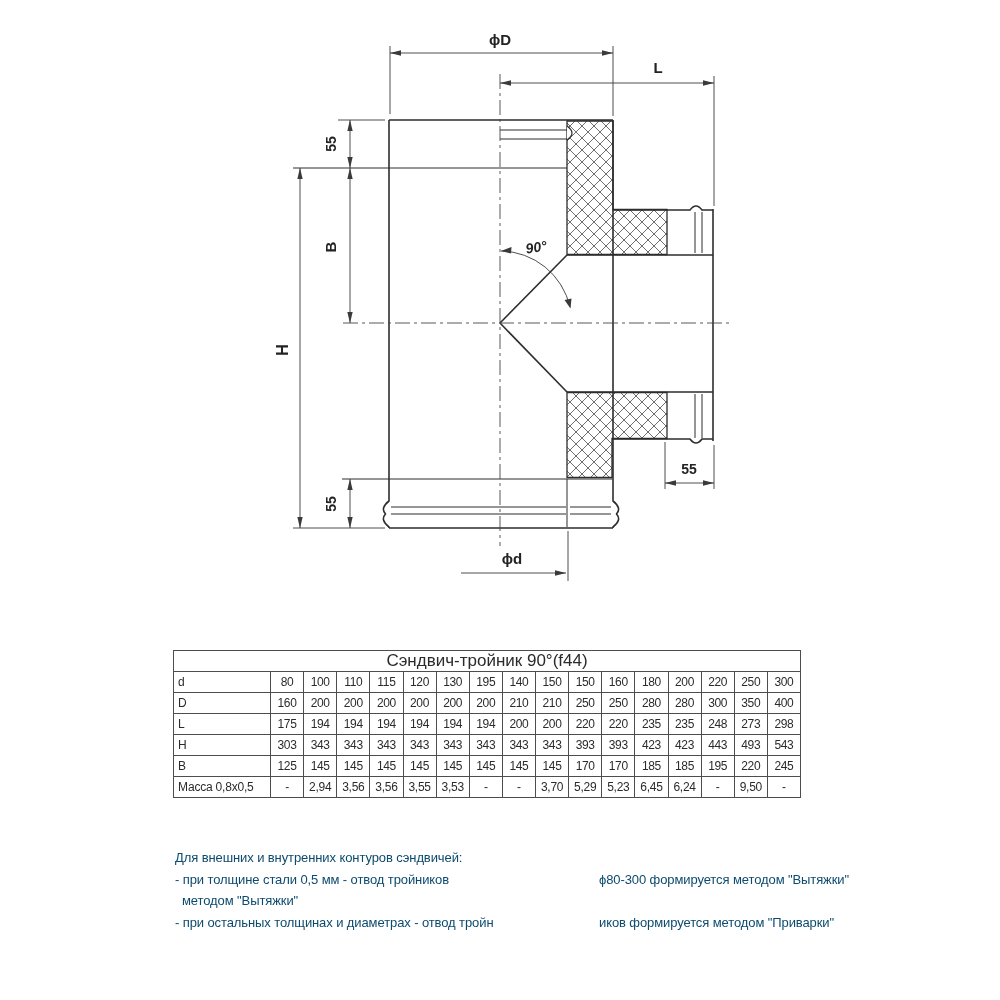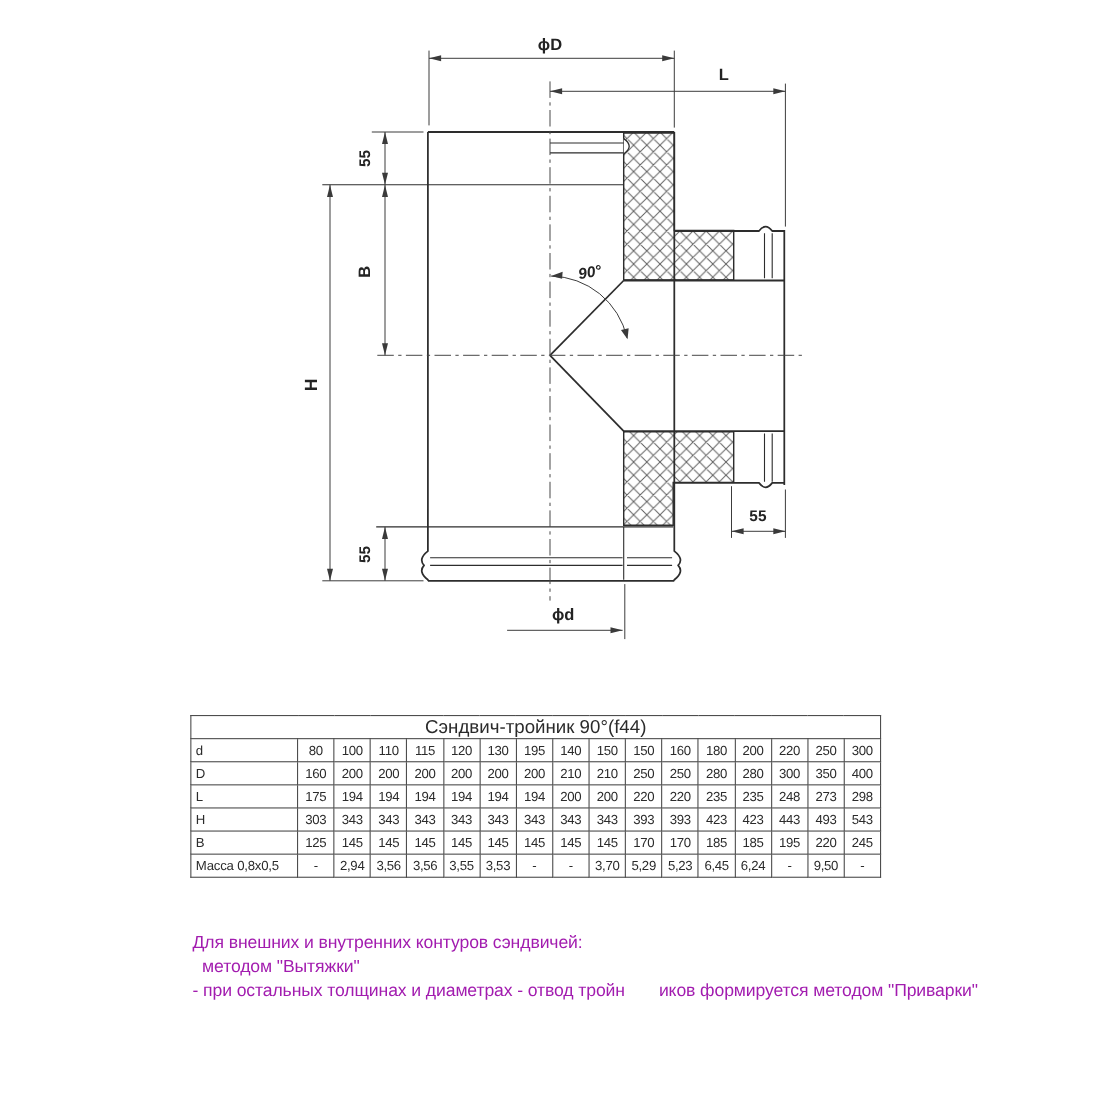--- a/index.html
+++ b/index.html
@@ -10,22 +10,22 @@
 
   
   .spec-table{position:absolute;left:173px;top:650px;width:628px;border-collapse:collapse;
               table-layout:fixed;background:#fff;}
   .spec-table td{border:1px solid #4d4d4d;height:20px;padding:0;text-align:center;
                  font-size:12px;letter-spacing:-0.3px;color:#2b2b2b;white-space:nowrap;overflow:hidden;}
   .spec-table td.title{font-size:17px;letter-spacing:0;height:19px;}
   .spec-table td.lbl{text-align:left;padding-left:4px;font-size:12px;letter-spacing:-0.2px;}
 
   
-  .notes{position:absolute;left:175px;top:847px;width:660px;font-size:16px;
-         color:#a21caf;letter-spacing:-0.1px;}
+  .notes{position:absolute;left:175px;top:847px;width:660px;font-size:13px;
+         color:#0c4a6e;letter-spacing:-0.1px;}
   .notes .heading{line-height:21.5px;}
   .note-line{line-height:21.5px;white-space:pre;}
   .note-line .nl{display:inline-block;width:424px;white-space:pre;}
   .note-line .nr{white-space:pre;}
 </style>
 </head>
 <body>
 
 <div class="page">
 
@@ -262,18 +262,19 @@
           <td>-</td>
           <td>9,50</td>
           <td>-</td>
         </tr>
       </tbody>
   </table>
 
   <div class="notes">
     <div class="heading">Для внешних и внутренних контуров сэндвичей:</div>
     <div>
+        <div class="note-line"><span class="nl">- при толщине стали 0,5 мм - отвод тройников</span><span class="nr">ϕ80-300 формируется методом "Вытяжки"</span></div>
         <div class="note-line"><span class="nl">  методом "Вытяжки"</span><span class="nr"></span></div>
         <div class="note-line"><span class="nl">- при остальных толщинах и диаметрах - отвод тройн</span><span class="nr">иков формируется методом "Приварки"</span></div>
       </div>
   </div>
 
 </div>
 
 </body></html>

